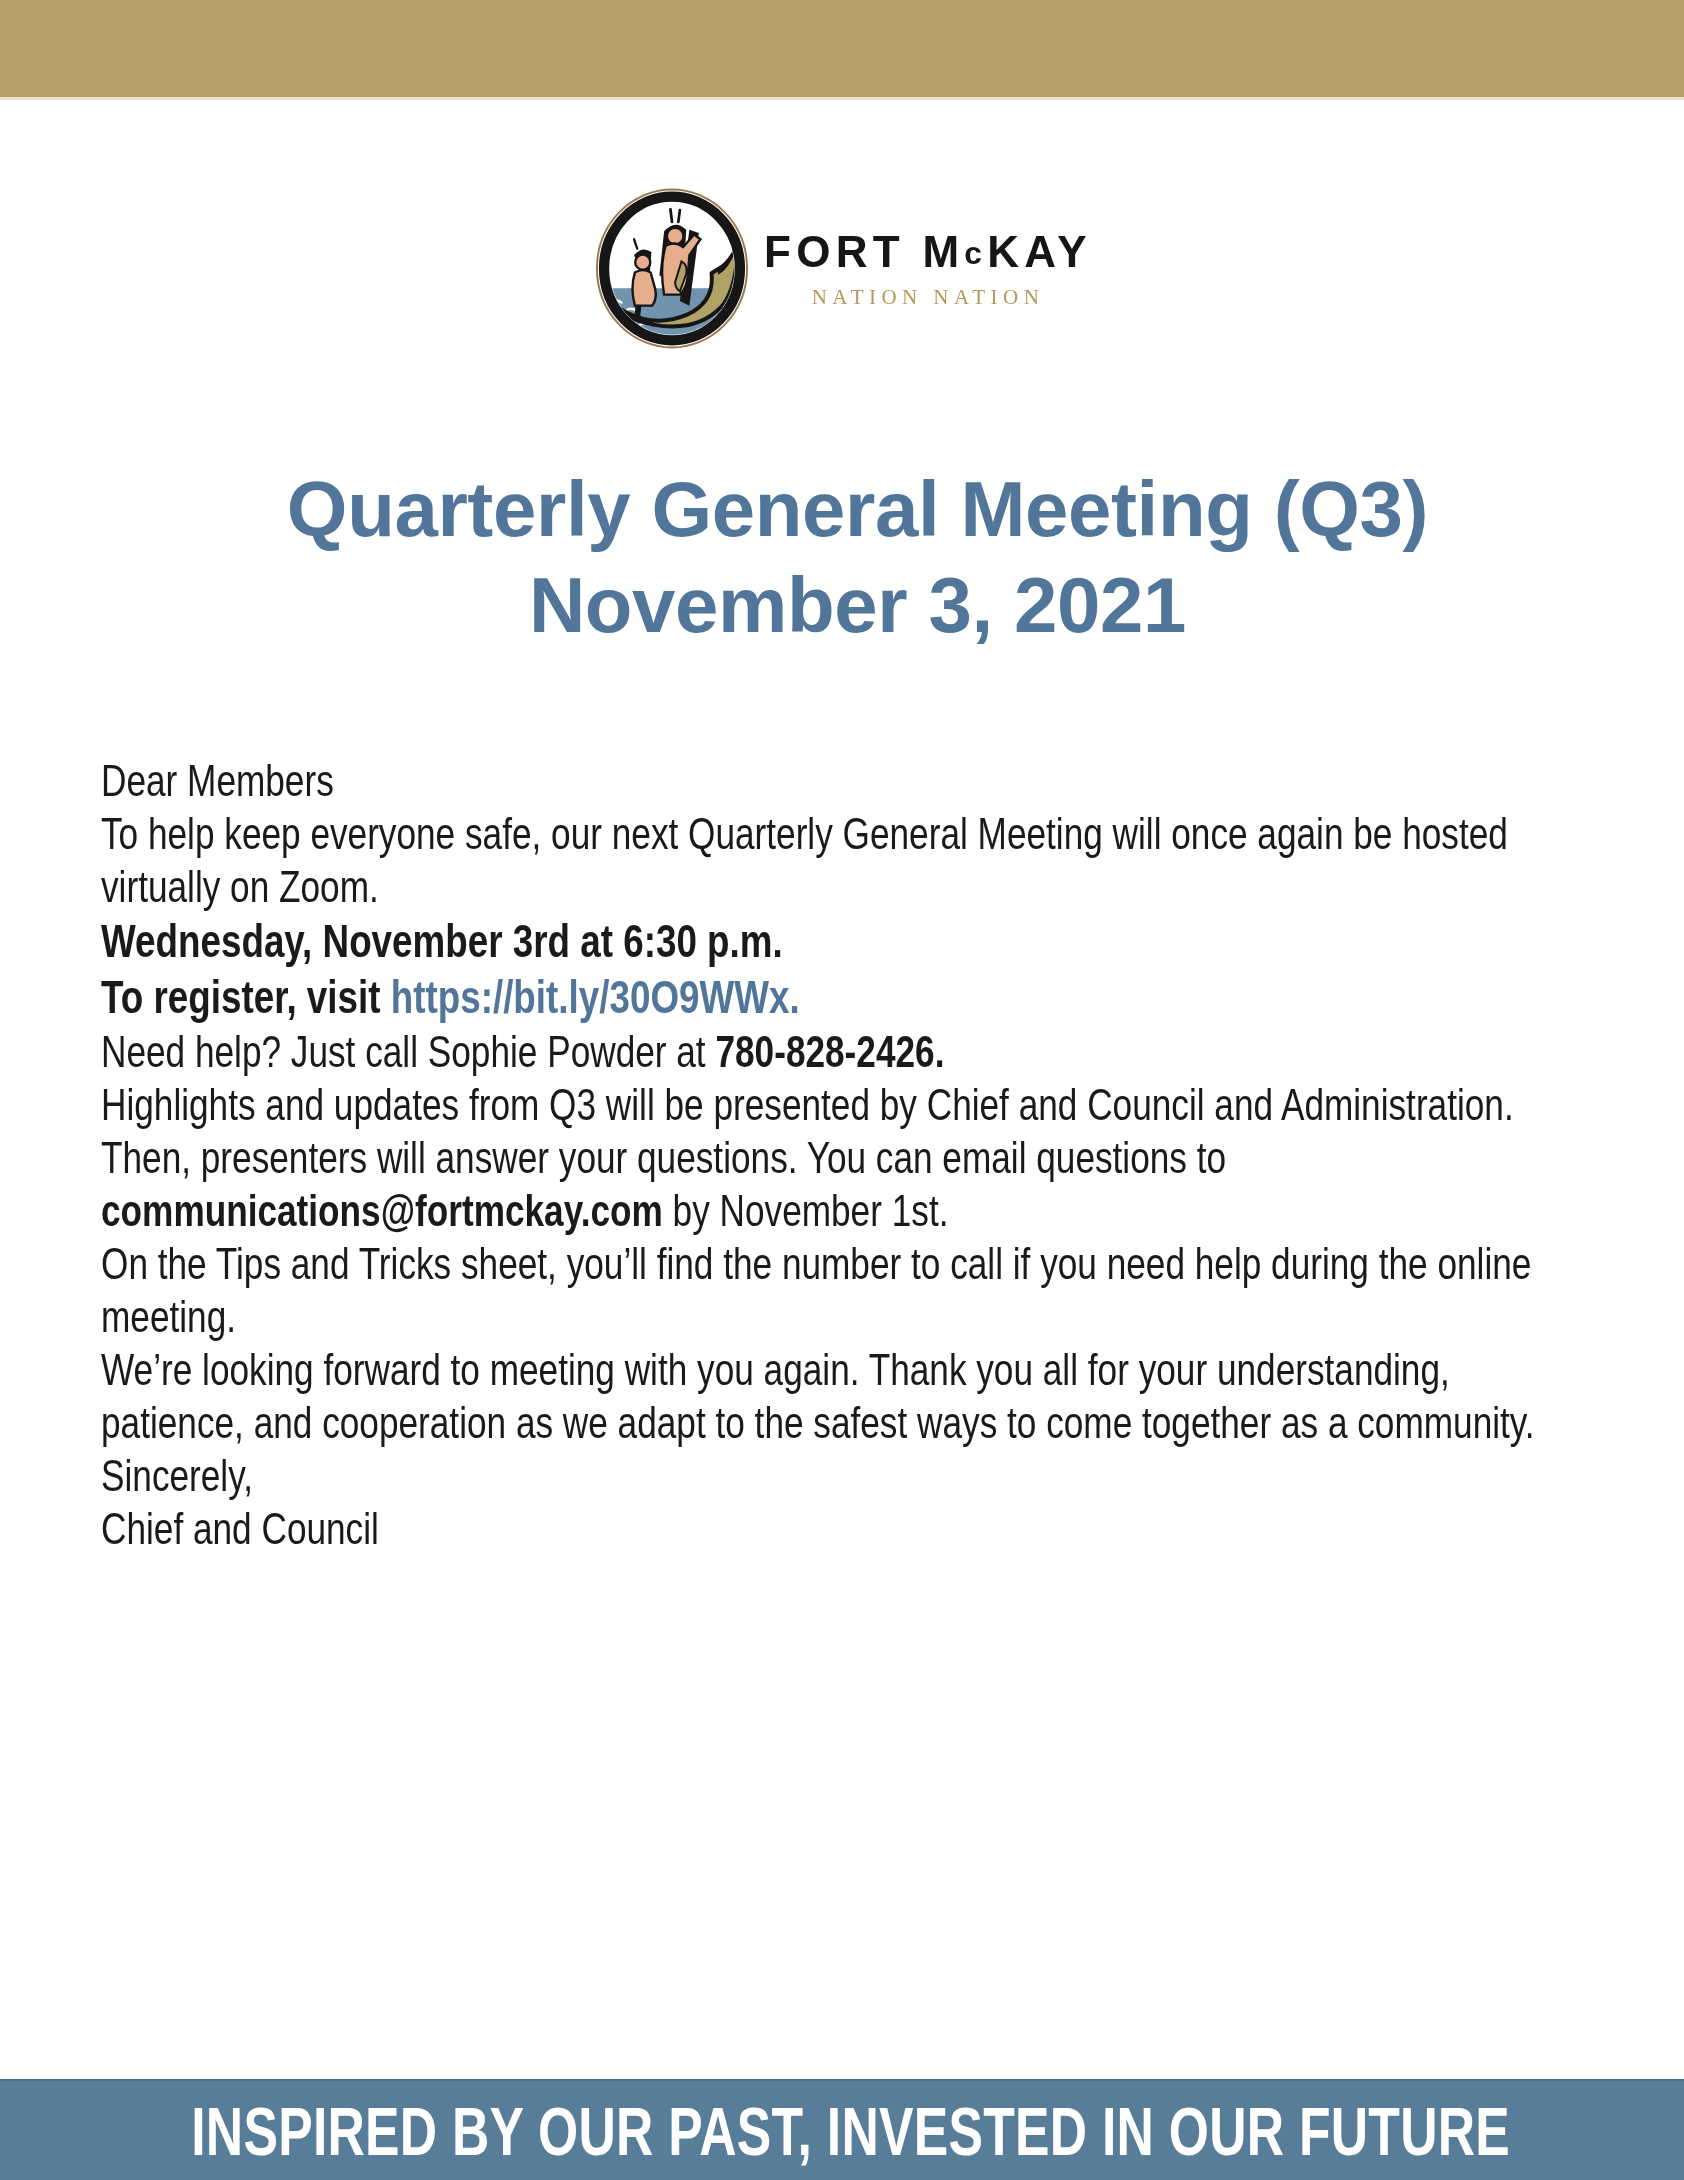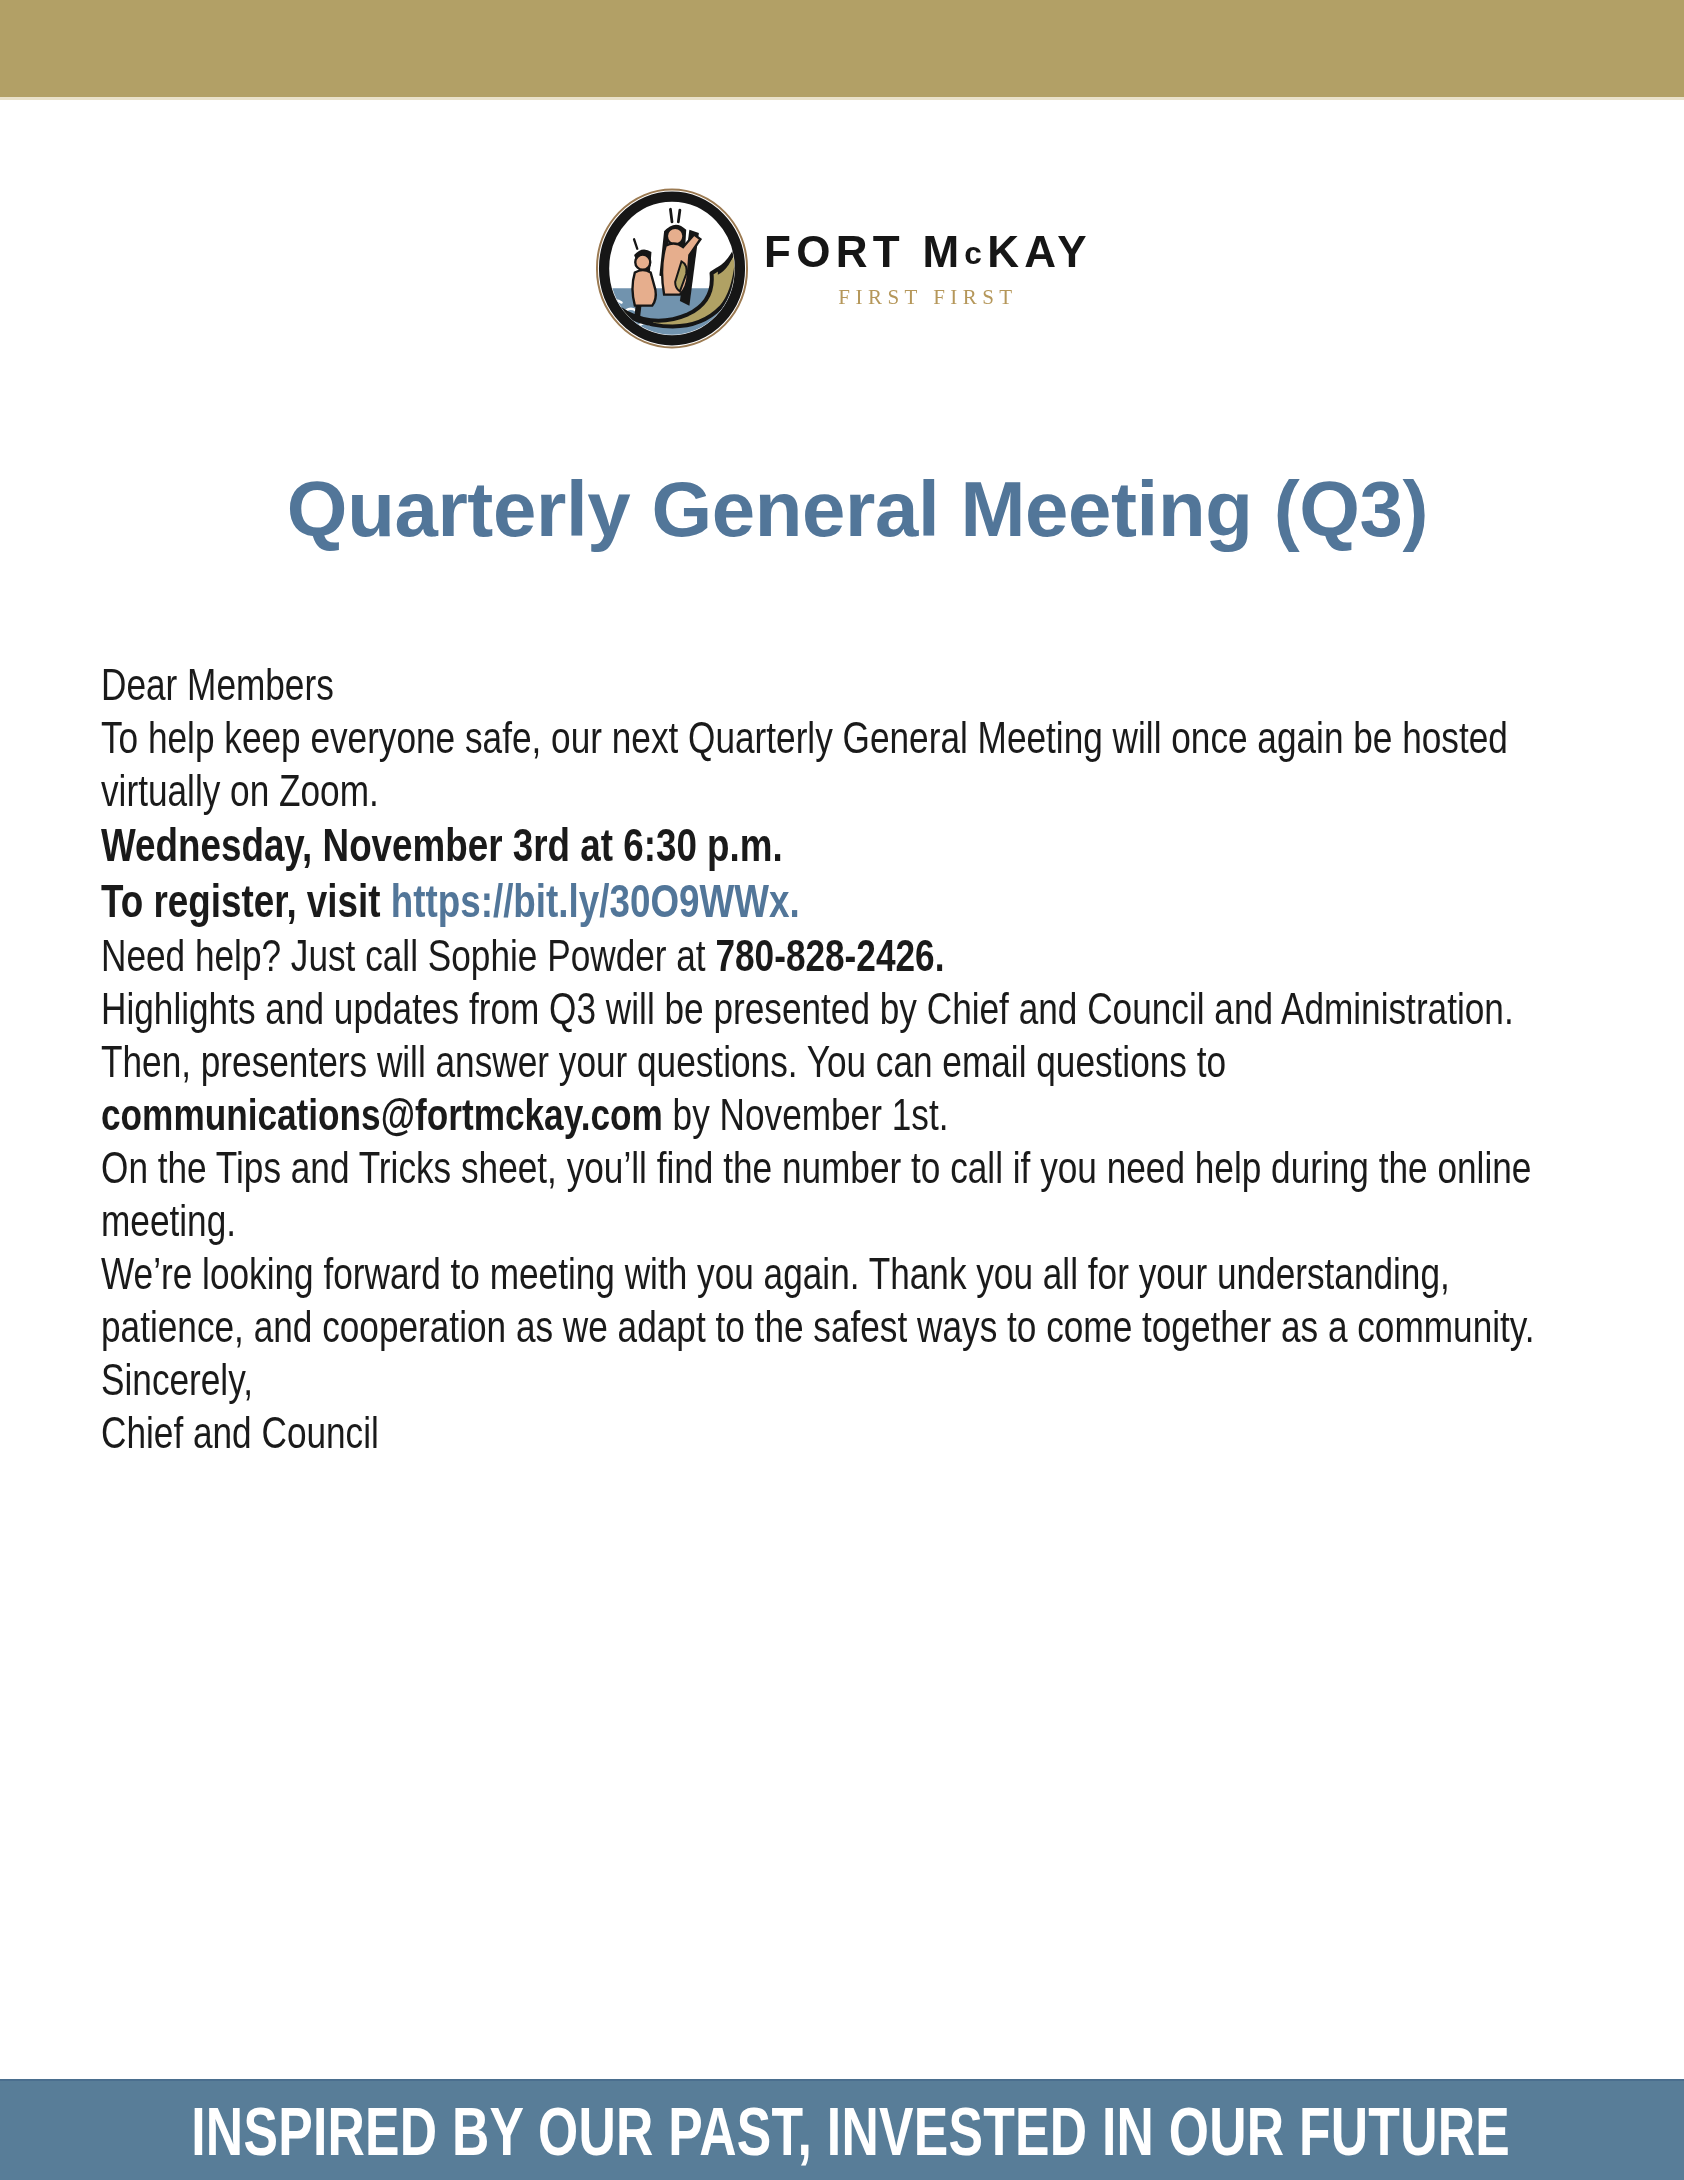--- a/index.html
+++ b/index.html
@@ -133,26 +133,27 @@
       <path d="M92 76 q12 -6 22 2 l14 -16 8 6 -14 20 -2 26 q-1 16 -10 24 l-20 0 q-6 -34 2 -62 z" fill="#e6ae8d" stroke="#161616" stroke-width="3"></path>
       <path d="M112 96 q8 4 6 16 l-8 22 q-6 -4 -6 -12 z" fill="#b0a164" stroke="#161616" stroke-width="2.5"></path>
 
       <path d="M24 150 q14 18 52 26 q55 10 86 -22 q16 -18 20 -58 l2 -24 q-10 26 -26 34 l-8 5 q4 36 -30 52 q-40 17 -77 -2 z" fill="#b0a164" stroke="#161616" stroke-width="5" stroke-linejoin="round"></path>
       <path d="M158 108 q16 -10 24 -34 l2 -24 q-2 34 -12 50 q-6 9 -14 13 z" fill="#161616"></path>
     </g>
   </svg>
 
   <div class="wordmark">
     <div class="org-name"><span>FORT M</span><span class="mc-c">c</span><span>KAY</span></div>
-    <div class="org-subtitle">FIRST FIRST</div>
+    <div class="org-subtitle">NATION NATION</div>
   </div>
 </header>
 
 <h1 class="page-title">
   <div>Quarterly General Meeting (Q3)</div>
+  <div>November 3, 2021</div>
 </h1>
 
 <main class="letter">
   <p class="salutation">Dear Members</p>
 
   <p class="intro-para">To help keep everyone safe, our next Quarterly General Meeting will once again be hosted virtually on Zoom.</p>
 
   <p class="meeting-datetime">Wednesday, November 3rd at 6:30 p.m.</p>
 
   <p class="register-line"><span>To register, visit </span><a class="register-link" href="#">https://bit.ly/30O9WWx.</a></p>

